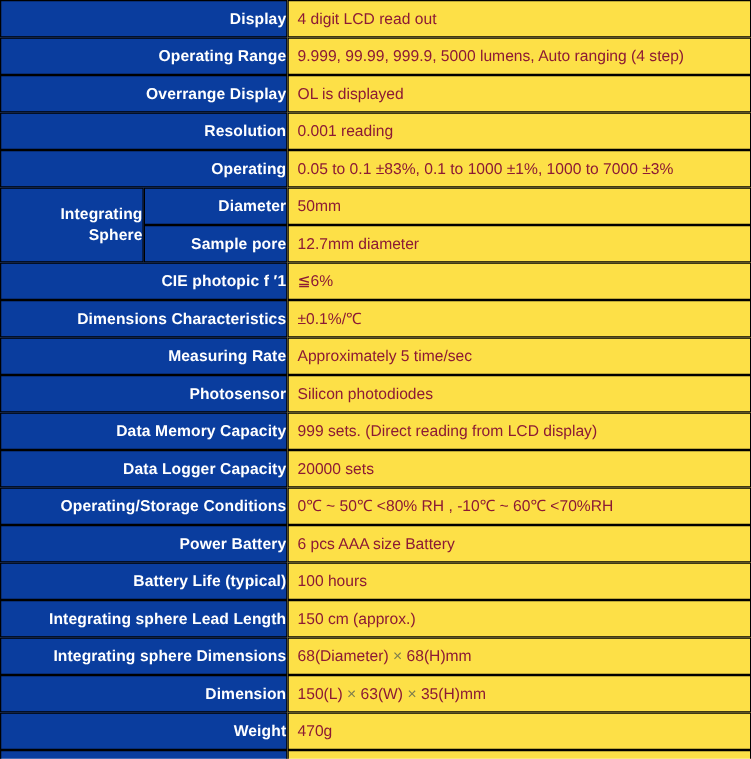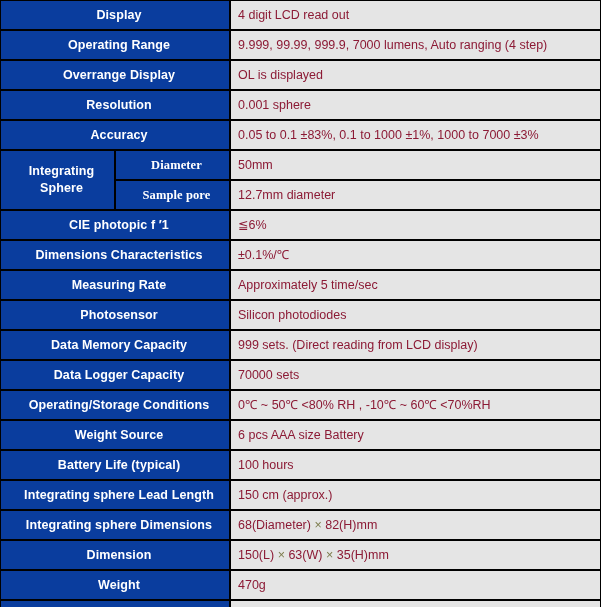--- a/index.html
+++ b/index.html
@@ -20,35 +20,35 @@
     border-spacing: 0;
     table-layout: fixed;
   }
 
   
   .lbl {
     background: #0a3d9e;
     color: #ffffff;
     font-size: 12.5px;
     font-weight: bold;
-    text-align: center;
+    text-align: right;
     vertical-align: middle;
     padding: 4px 0 4px 8px;
     border: 1px solid #000000;
     border-right: 1px solid #000000;
     line-height: 1.35;
     letter-spacing: 0.1px;
   }
   .lbl-main  { width: 220px; }
   .lbl-outer { width: 110px; margin-top: 28px; }
-  .lbl-inner { width: 110px; font-family: Liberation Serif, serif; }
+  .lbl-inner { width: 110px; }
 
   
   .val {
-    background: #e5e5e5;
+    background: #fde047;
     color: #8c1a35;
     font-size: 12.5px;
     font-weight: normal;
     text-align: left;
     vertical-align: middle;
     padding: 4px 6px 4px 7px;
     border: 1px solid #000000;
     line-height: 1.5;
     white-space: normal;
   }
@@ -65,35 +65,35 @@
 <table id="spec-table">
   <tbody>
 
     <tr class="r-std">
       <td class="lbl lbl-main" colspan="2">Display</td>
       <td class="val">4 digit LCD read out</td>
     </tr>
 
     <tr class="r-std">
       <td class="lbl lbl-main" colspan="2">Operating Range</td>
-      <td class="val">9.999, 99.99, 999.9, 7000 lumens, Auto ranging (4 step)</td>
+      <td class="val">9.999, 99.99, 999.9, 5000 lumens, Auto ranging (4 step)</td>
     </tr>
 
     <tr class="r-std">
       <td class="lbl lbl-main" colspan="2">Overrange Display</td>
       <td class="val">OL is displayed</td>
     </tr>
 
     <tr class="r-std">
       <td class="lbl lbl-main" colspan="2">Resolution</td>
-      <td class="val">0.001 sphere</td>
+      <td class="val">0.001 reading</td>
     </tr>
 
     <tr class="r-std">
-      <td class="lbl lbl-main" colspan="2">Accuracy</td>
+      <td class="lbl lbl-main" colspan="2">Operating</td>
       <td class="val">0.05 to 0.1 ±83%, 0.1 to 1000 ±1%, 1000 to 7000 ±3%</td>
     </tr>
 
     <tr class="r-std">
       <td class="lbl lbl-outer" rowspan="2">Integrating Sphere</td>
       <td class="lbl lbl-inner">Diameter</td>
       <td class="val">50mm</td>
     </tr>
 
     <tr class="r-std">
@@ -121,46 +121,46 @@
       <td class="val">Silicon photodiodes</td>
     </tr>
 
     <tr class="r-std">
       <td class="lbl lbl-main" colspan="2">Data Memory Capacity</td>
       <td class="val">999 sets. (Direct reading from LCD display)</td>
     </tr>
 
     <tr class="r-std">
       <td class="lbl lbl-main" colspan="2">Data Logger Capacity</td>
-      <td class="val">70000 sets</td>
+      <td class="val">20000 sets</td>
     </tr>
 
     <tr class="r-std">
       <td class="lbl lbl-main" colspan="2">Operating/Storage Conditions</td>
       <td class="val">0℃ ~ 50℃ &lt;80% RH , -10℃ ~ 60℃ &lt;70%RH</td>
     </tr>
 
     <tr class="r-std">
-      <td class="lbl lbl-main" colspan="2">Weight Source</td>
+      <td class="lbl lbl-main" colspan="2">Power Battery</td>
       <td class="val">6 pcs AAA size Battery</td>
     </tr>
 
     <tr class="r-std">
       <td class="lbl lbl-main" colspan="2">Battery Life (typical)</td>
       <td class="val">100 hours</td>
     </tr>
 
     <tr class="r-std">
       <td class="lbl lbl-main" colspan="2">Integrating sphere Lead Length</td>
       <td class="val">150 cm (approx.)</td>
     </tr>
 
     <tr class="r-std">
       <td class="lbl lbl-main" colspan="2">Integrating sphere Dimensions</td>
-      <td class="val"><span>68(Diameter)</span> <span class="mult">×</span> <span>82(H)mm</span></td>
+      <td class="val"><span>68(Diameter)</span> <span class="mult">×</span> <span>68(H)mm</span></td>
     </tr>
 
     <tr class="r-std">
       <td class="lbl lbl-main" colspan="2">Dimension</td>
       <td class="val"><span>150(L)</span> <span class="mult">×</span> <span>63(W)</span> <span class="mult">×</span> <span>35(H)mm</span></td>
     </tr>
 
     <tr class="r-std">
       <td class="lbl lbl-main" colspan="2">Weight</td>
       <td class="val">470g</td>

